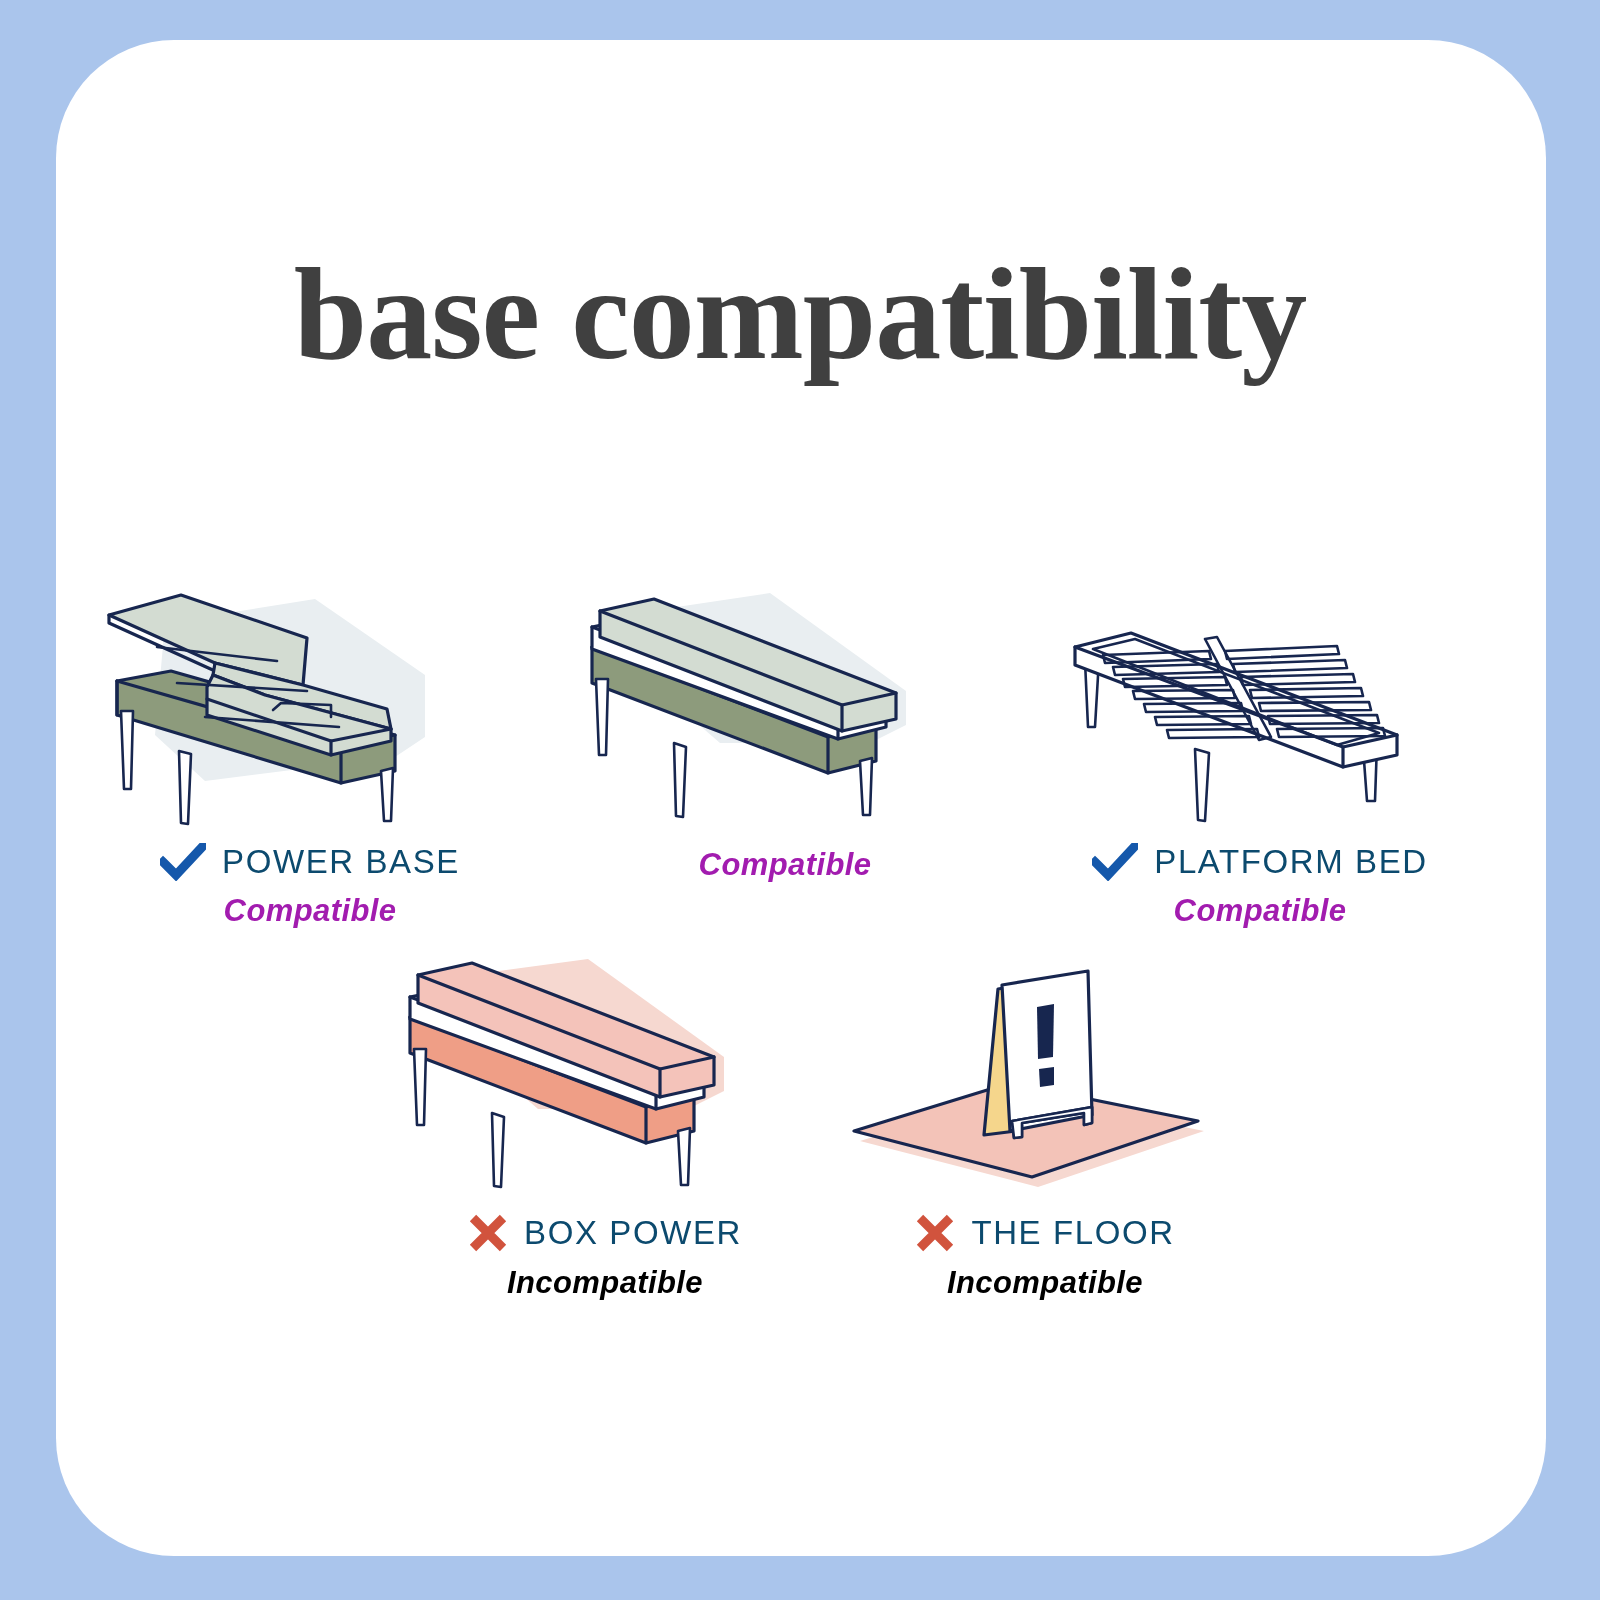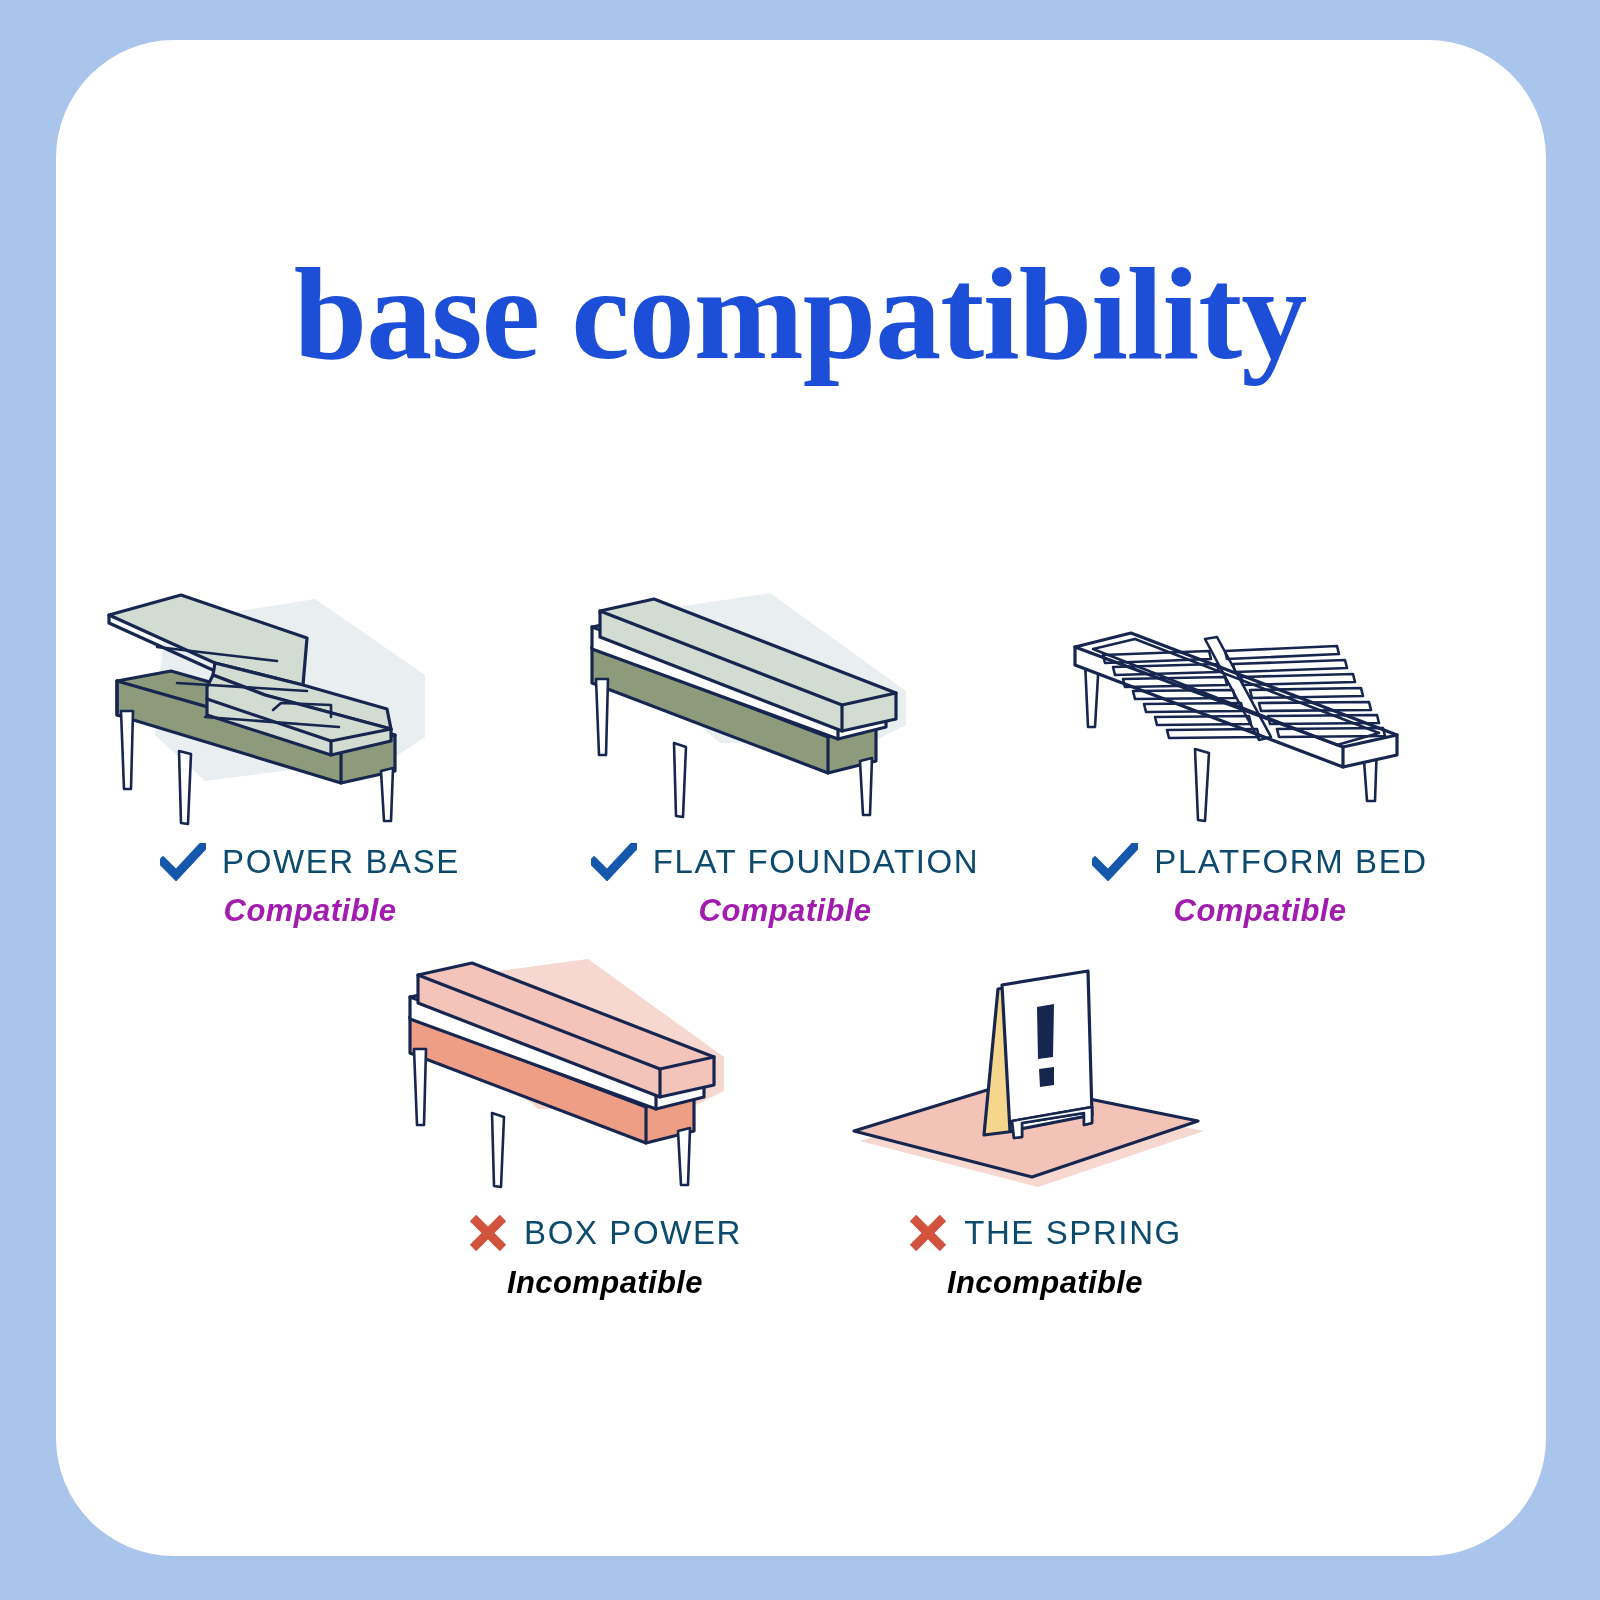--- a/index.html
+++ b/index.html
@@ -28,21 +28,21 @@
     position: absolute;
     left: 0;
     top: 248px;
     width: 1600px;
     text-align: center;
     font-family: "Liberation Serif", "DejaVu Serif", serif;
     font-weight: 700;
     font-size: 132px;
     line-height: 1;
     letter-spacing: -1px;
-    color: #1d4ed8;
+    color: #404040;
     white-space: nowrap;
   }
 
   .cell {
     position: absolute;
   }
   .art {
     position: relative;
     width: 100%;
     height: 260px;
@@ -167,26 +167,20 @@
         <path class="ink" d="M22,52 L70,42 L316,132 L316,152 L268,164 L22,74 Z"></path>
         <path class="ink" d="M316,132 L268,142 L268,164"></path>
         <path class="ink" d="M268,142 L22,52"></path>
 
         <path class="fill-sage" d="M30,36 L84,24 L326,118 L326,144 L272,156 L30,62 Z"></path>
         <path class="ink" d="M30,36 L84,24 L326,118 L326,144 L272,156 L30,62 Z"></path>
         <path class="ink" d="M326,118 L272,130 L272,156"></path>
         <path class="ink" d="M272,130 L30,36"></path>
       </svg>
     </div>
-    <div class="label-row">
-      <svg class="mark" width="46" height="38" viewBox="0 0 46 38">
-        <path d="M3,19 L16,32 L43,3" stroke="#1558ab" stroke-width="9" fill="none" stroke-linecap="square"></path>
-      </svg>
-      <div class="label">FLAT FOUNDATION</div>
-    </div>
     <div class="status ok">Compatible</div>
   </div>
 
   <div class="cell" style="left:1045px; top:575px; width:430px;">
     <div class="art">
       <svg viewBox="0 0 430 260" preserveAspectRatio="xMidYMax meet">
 
         <path class="fill-white" d="M40,86 L54,84 L50,152 L43,152 Z"></path>
         <path class="ink-thin" d="M40,86 L54,84 L50,152 L43,152 Z"></path>
         <path class="fill-white" d="M150,174 L164,178 L160,246 L153,245 Z"></path>
@@ -286,17 +280,17 @@
 
         <path class="ink-thin" d="M182,176 L262,162 L262,178 L254,180 L254,168 L192,178 L192,192 L184,193 Z"></path>
         <path class="fill-white" d="M182,176 L262,162 L262,178 L254,180 L254,168 L192,178 L192,192 L184,193 Z"></path>
         <path class="ink-thin" d="M182,176 L262,162 L262,178 L254,180 L254,168 L192,178 L192,192 L184,193 Z"></path>
       </svg>
     </div>
     <div class="label-row">
       <svg class="mark" width="40" height="40" viewBox="0 0 40 40">
         <path d="M5,5 L35,35 M35,5 L5,35" stroke="#d1533d" stroke-width="9" fill="none" stroke-linecap="butt"></path>
       </svg>
-      <div class="label">THE SPRING</div>
+      <div class="label">THE FLOOR</div>
     </div>
     <div class="status bad">Incompatible</div>
   </div>
 </div>
 
 </body></html>

